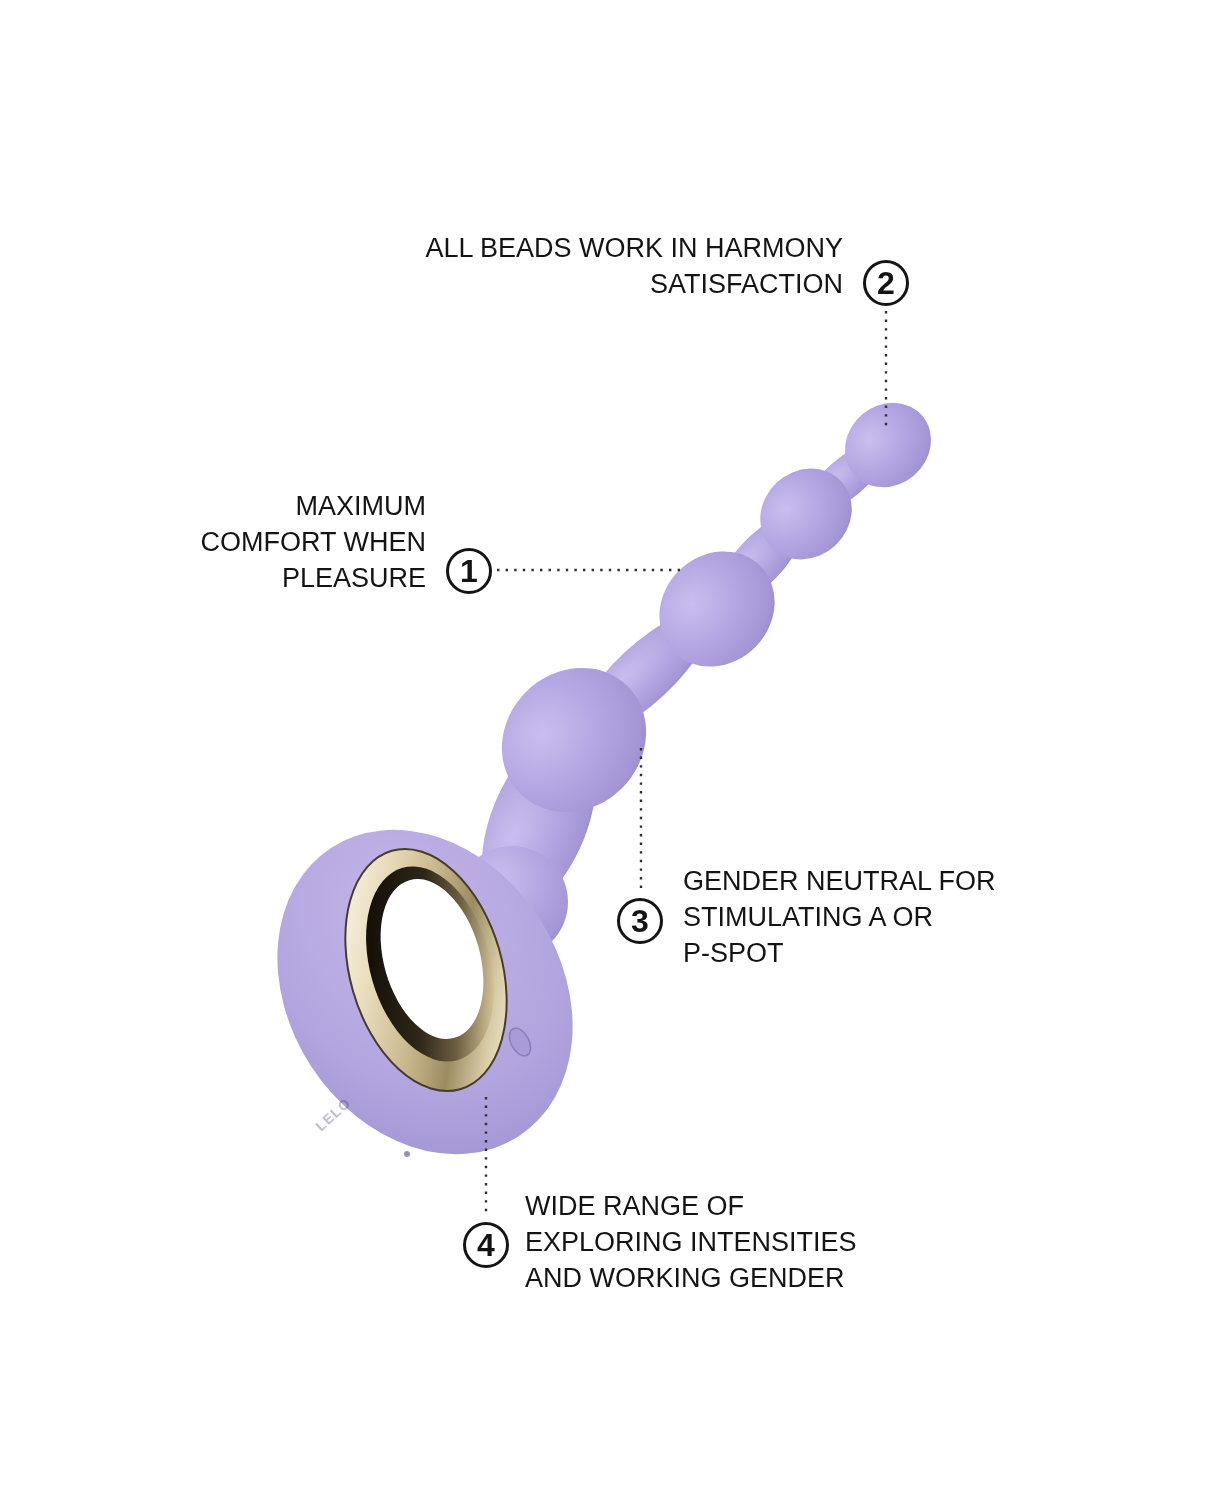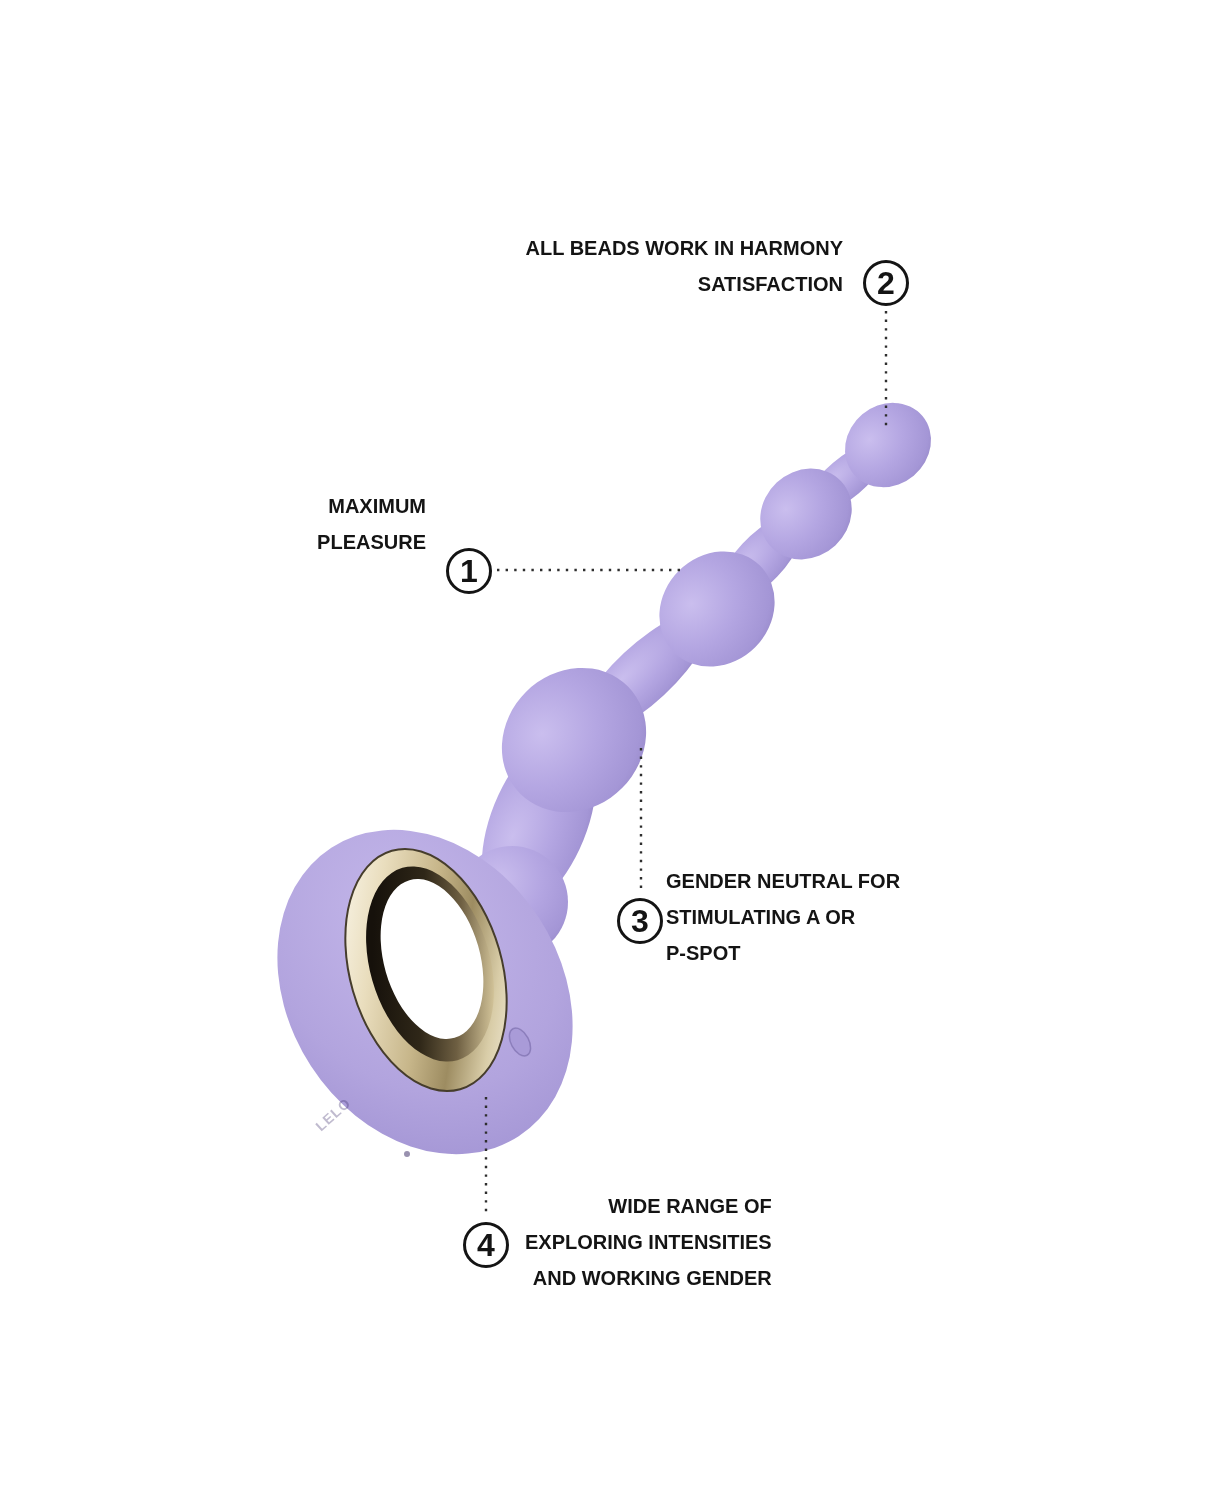--- a/index.html
+++ b/index.html
@@ -2,29 +2,29 @@
 <html><head>
 <meta charset="utf-8">
 <style>
   html,body{margin:0;padding:0;background:#ffffff;}
   .stage{
     position:relative;width:1226px;height:1500px;background:#ffffff;
     font-family:"Liberation Sans",sans-serif;overflow:hidden;
   }
   .product-svg{position:absolute;left:0;top:0;width:1226px;height:1500px;}
   .callout{
-    position:absolute;font-weight:bold;font-size:20px;line-height:36px;
+    position:absolute;font-weight:normal;font-size:27px;line-height:36px;
     color:#141414;letter-spacing:0;white-space:nowrap;
   }
   .align-right{text-align:right;}
   .align-left{text-align:left;}
   .callout-top{top:230px;right:383px;}
   .callout-left{top:488px;right:800px;}
-  .callout-right{top:863px;left:666px;}
-  .callout-bottom{top:1188px;left:525px;text-align:right;}
+  .callout-right{top:863px;left:683px;}
+  .callout-bottom{top:1188px;left:525px;}
   .badge{
     position:absolute;width:46px;height:46px;box-sizing:border-box;
     border:3.5px solid #141414;border-radius:50%;background:#ffffff;
     display:flex;align-items:center;justify-content:center;
     font-weight:bold;font-size:32px;color:#141414;
   }
   .badge-1{left:446px;top:548px;}
   .badge-2{left:863px;top:260px;}
   .badge-3{left:617px;top:898px;}
   .badge-4{left:463px;top:1222px;}
@@ -98,20 +98,21 @@
     </g>
   </svg>
 
   <div class="callout callout-top align-right">
     <div>ALL BEADS WORK IN HARMONY</div>
     <div>SATISFACTION</div>
   </div>
 
   <div class="callout callout-left align-right">
     <div>MAXIMUM</div>
+    <div>COMFORT WHEN</div>
     <div>PLEASURE</div>
   </div>
 
   <div class="callout callout-right align-left">
     <div>GENDER NEUTRAL FOR</div>
     <div>STIMULATING A OR</div>
     <div>P-SPOT</div>
   </div>
 
   <div class="callout callout-bottom align-left">

